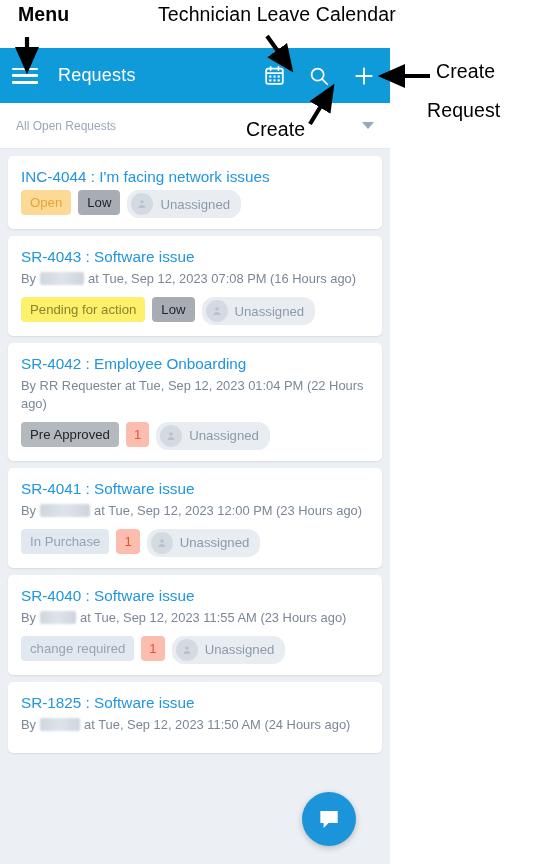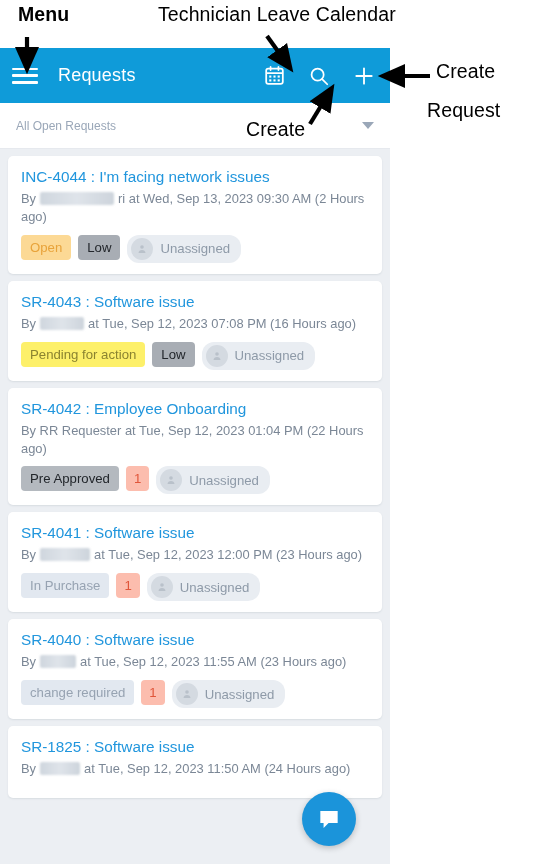--- a/index.html
+++ b/index.html
@@ -240,21 +240,20 @@
     </div>
 
     <div class="filter-bar">
       <div class="filter-label">All Open Requests</div>
       <div class="filter-caret"></div>
     </div>
 
     <div class="list" id="request-list">
         <div class="card">
           <div class="card-title">INC-4044 : I'm facing network issues</div>
-          <div class="card-meta"><span>By</span><span class="redact" style="width: 74px; margin: 0px 4px;"></span><span>ri at Wed, Sep 13, 2023 09:30 AM (2 Hours ago)</span></div>
           <div class="chips">
             <span class="chip" style="background: rgb(252, 217, 149); color: rgb(232, 163, 58);">Open</span>
             <span class="chip" style="background: rgb(168, 173, 180); color: rgb(34, 38, 43);">Low</span>
             <span class="chip-assignee">
               <span class="avatar">
                 <svg width="12" height="12" viewBox="0 0 24 24">
                   <circle cx="12" cy="8" r="3.6" fill="#b9c1ca"></circle>
                   <path d="M5 20c0-4 3.4-6.2 7-6.2S19 16 19 20z" fill="#b9c1ca"></path>
                 </svg>
               </span>

